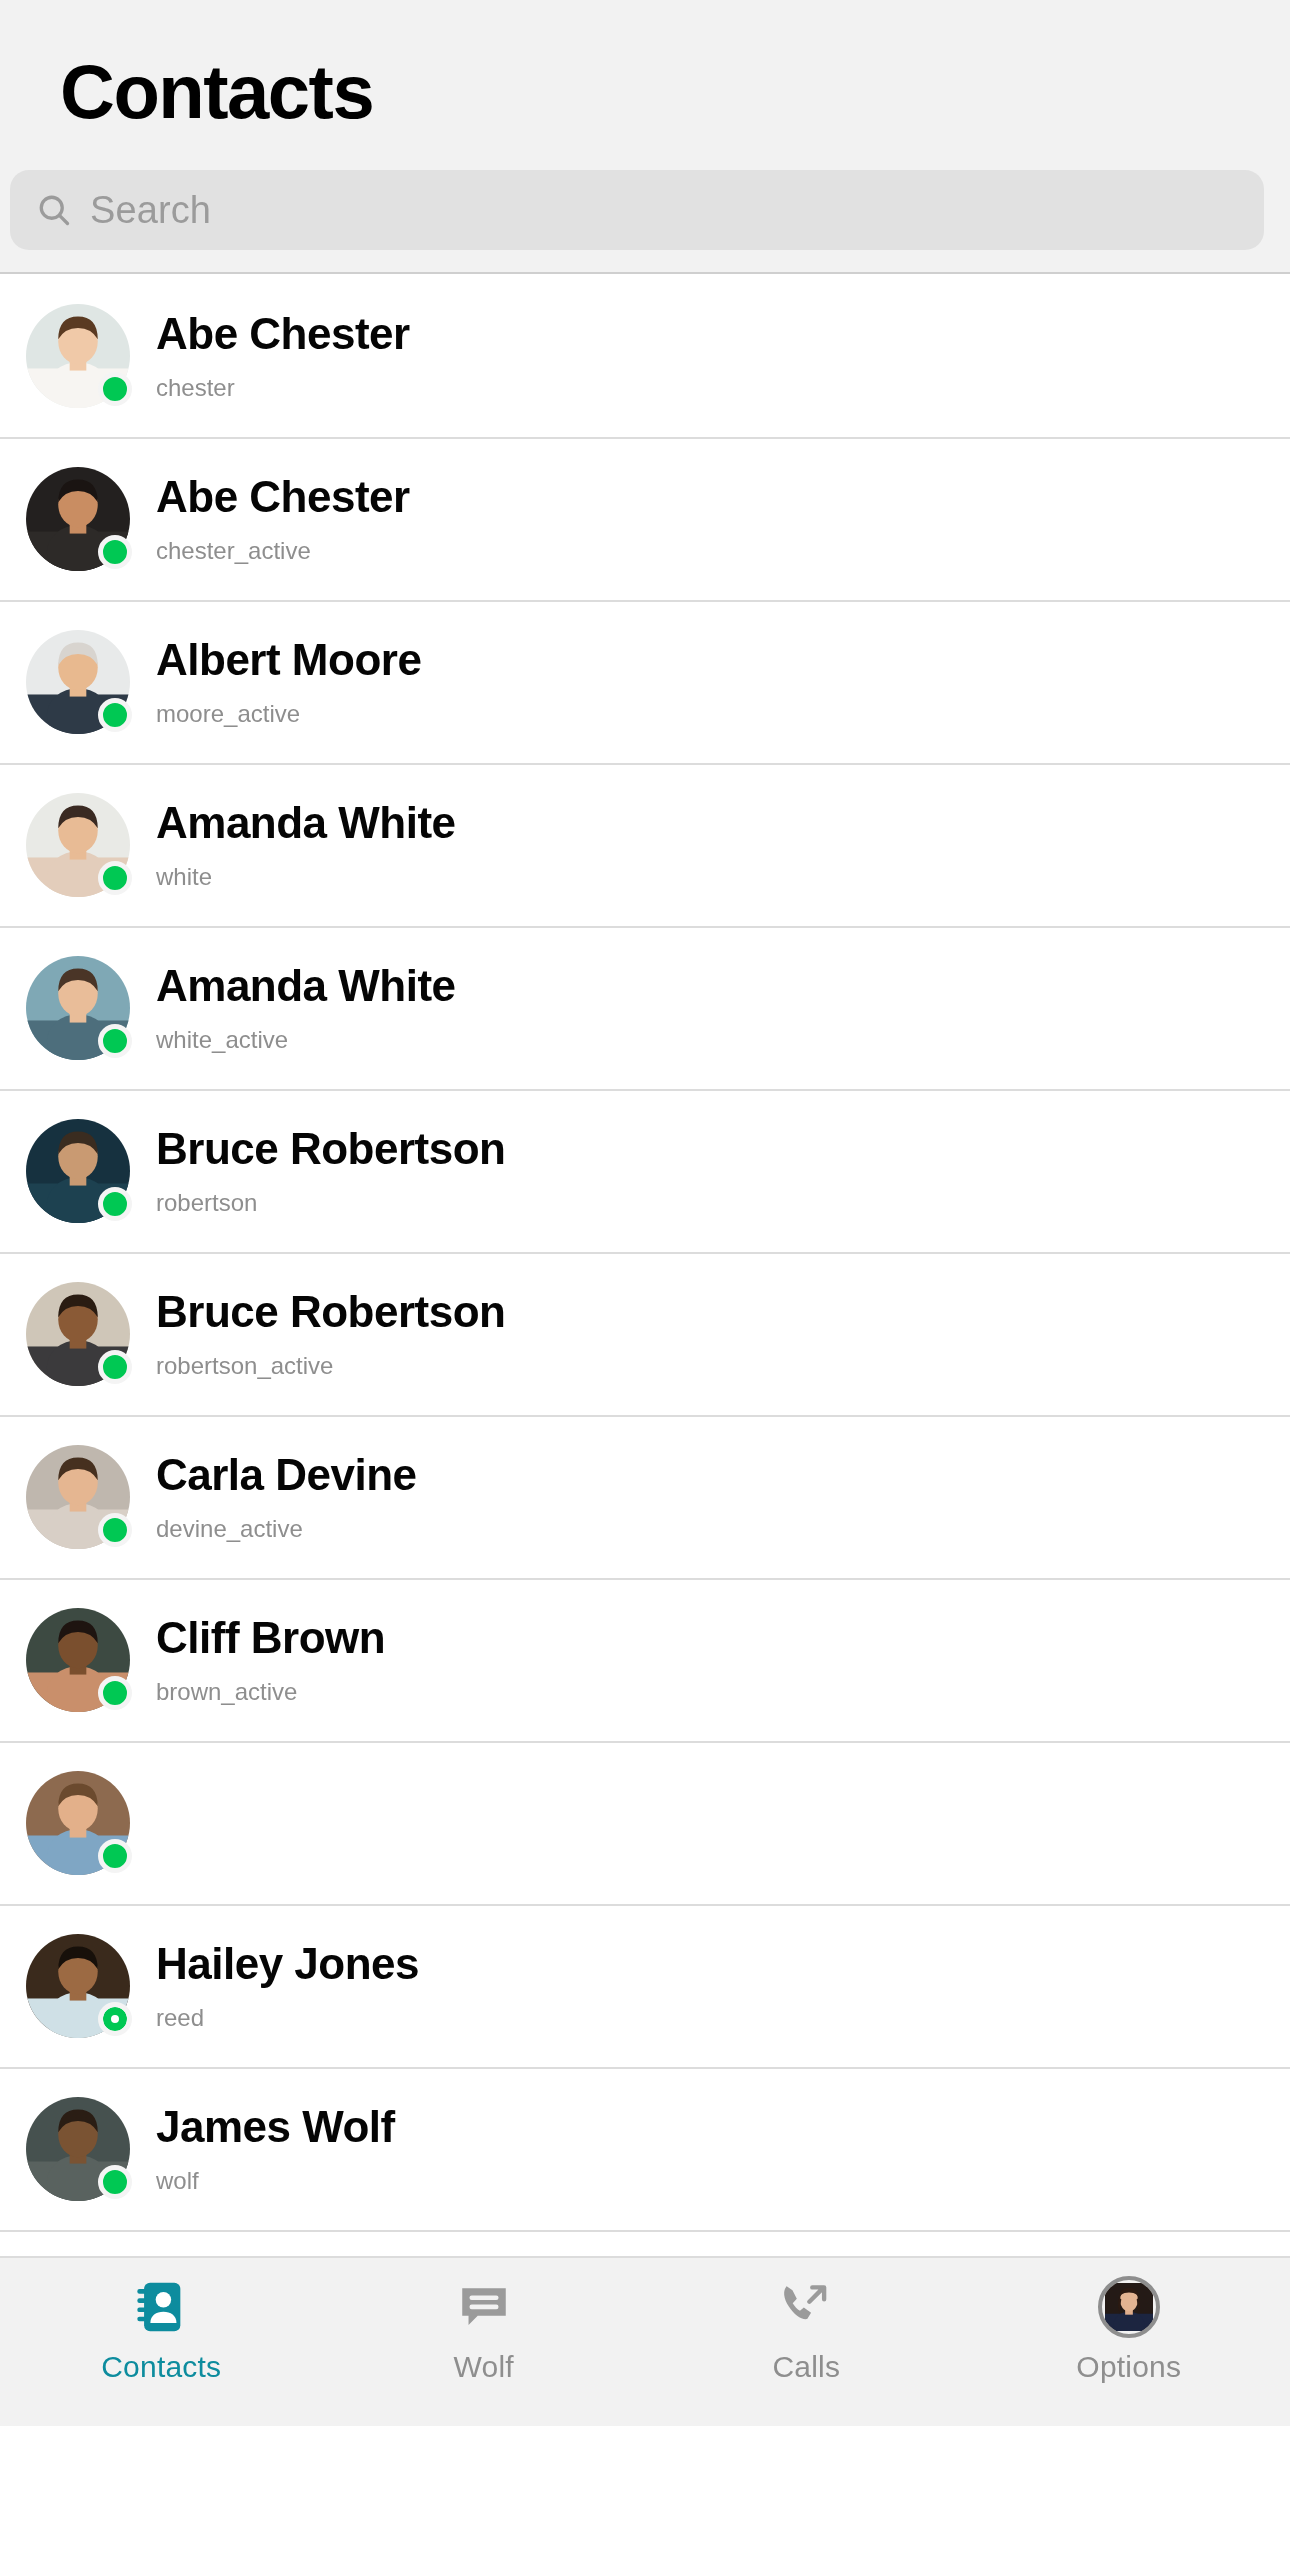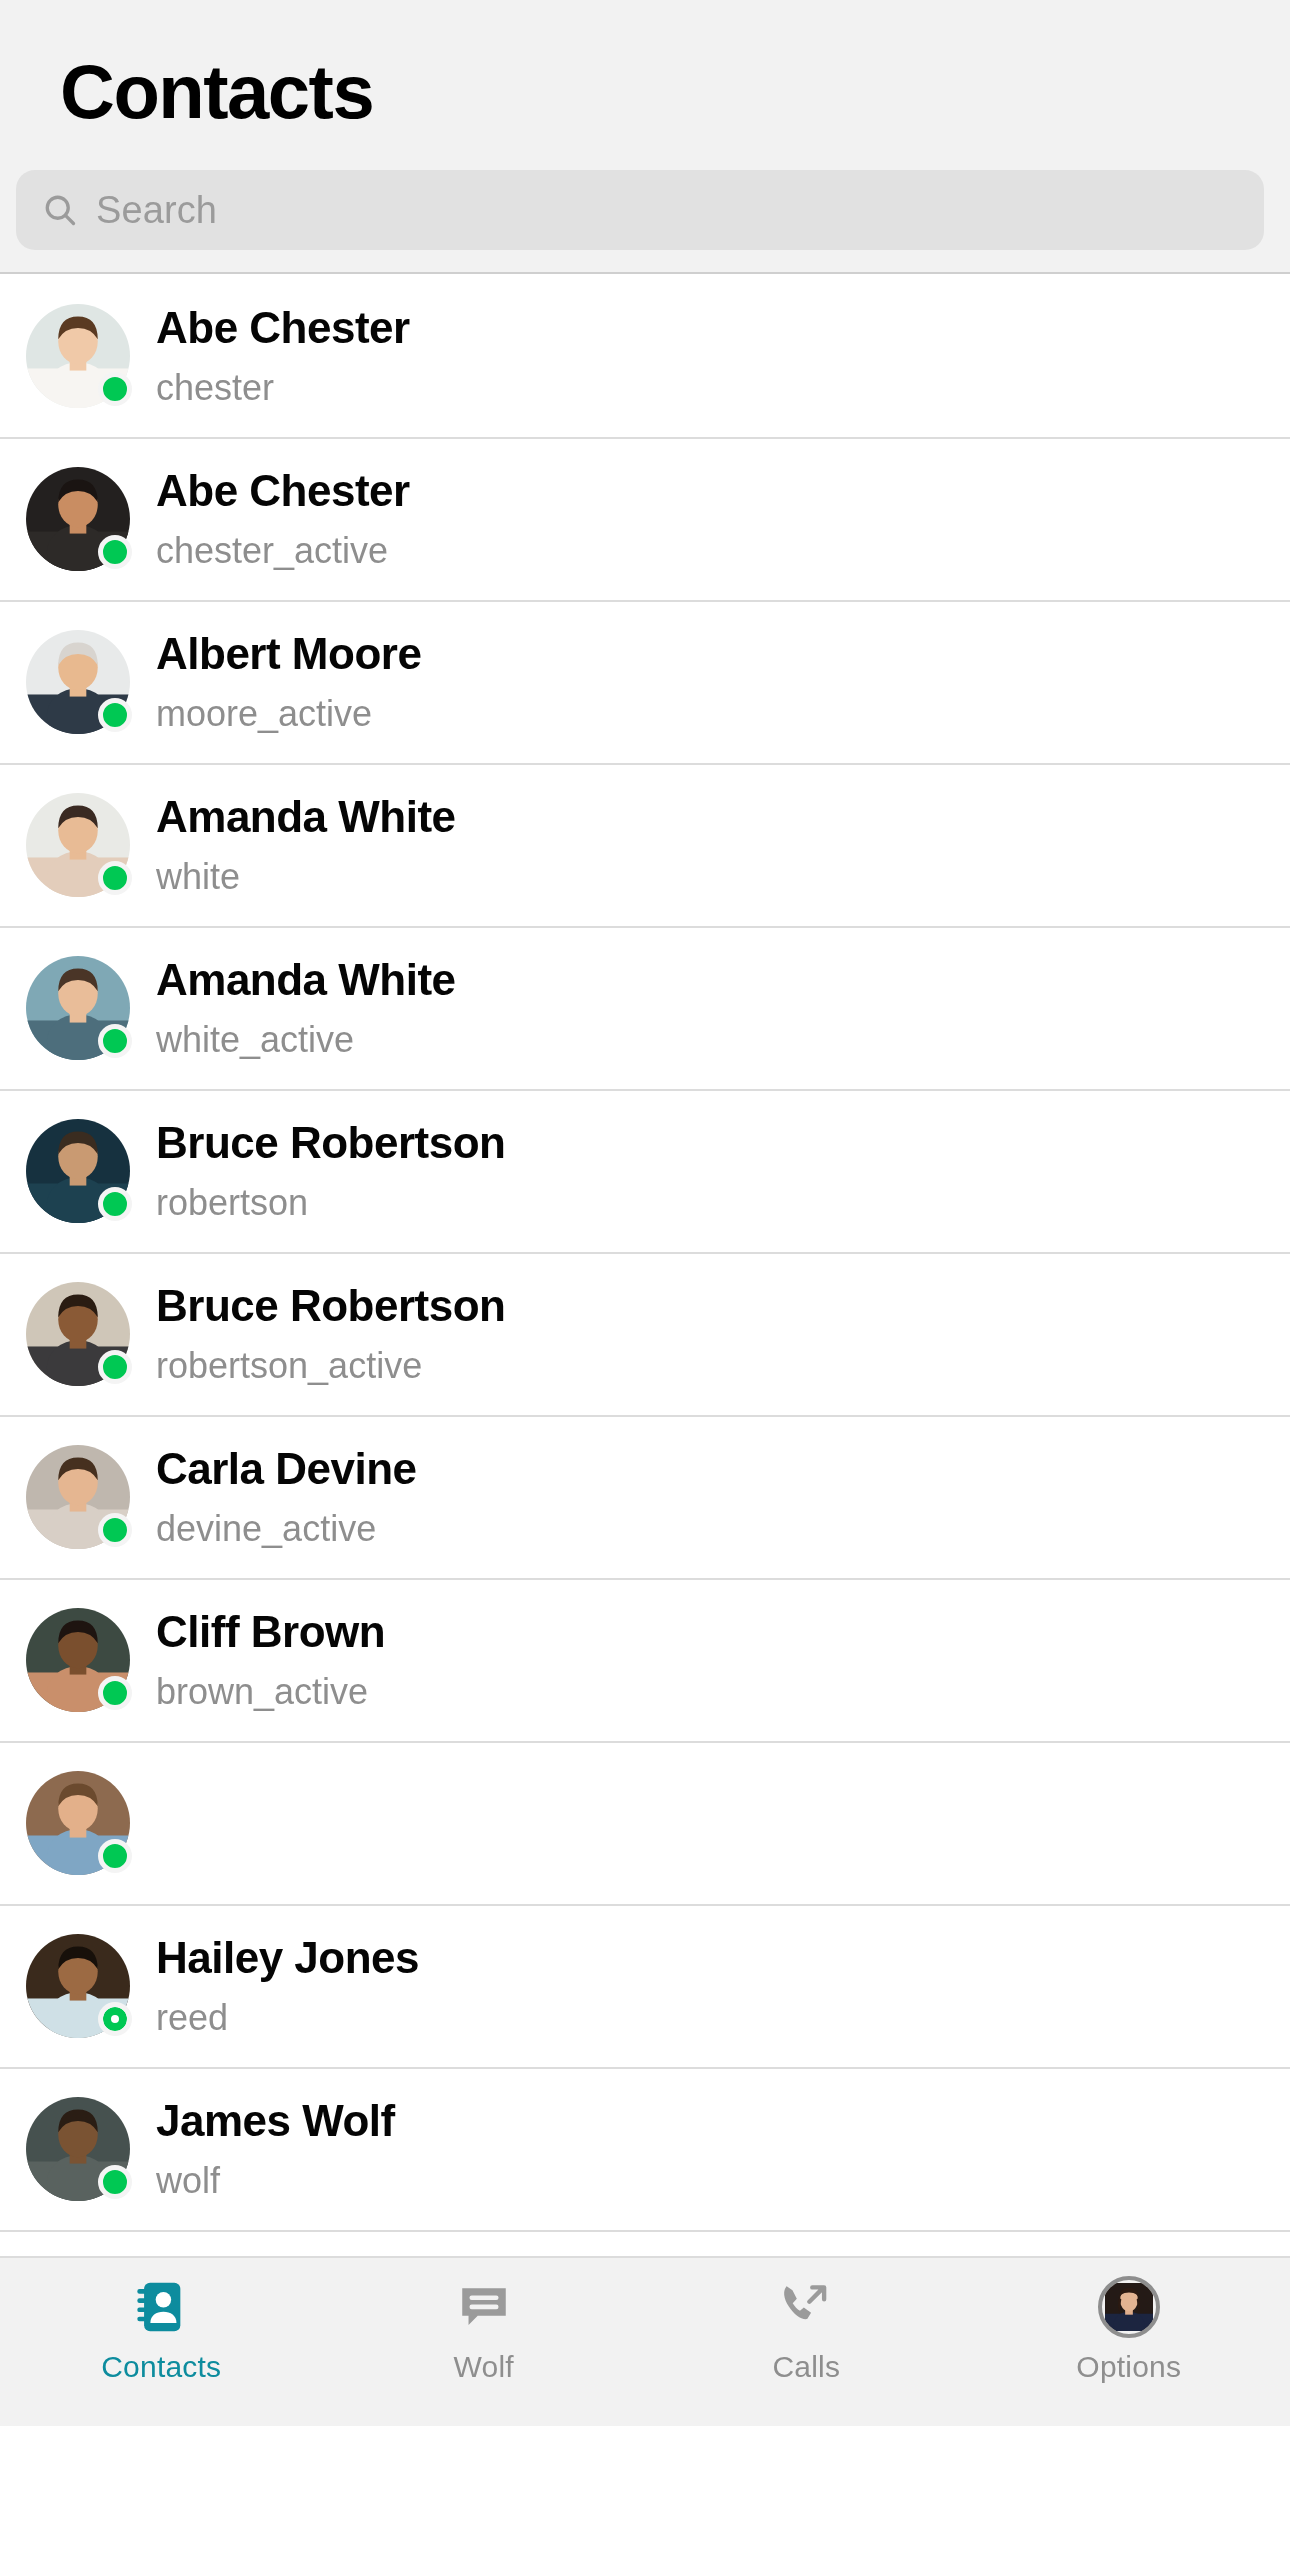--- a/index.html
+++ b/index.html
@@ -10,21 +10,21 @@
     overflow:hidden;
   }
   .screen { width:1290px; height:2426px; position:relative; display:flex; flex-direction:column; background:#f2f2f2; }
 
   
   .header { background:#f2f2f2; padding:54px 0 0 0; flex:0 0 auto; }
   .page-title {
     font-size:76px; font-weight:700; color:#000; letter-spacing:-1.5px;
     padding:0 60px; line-height:1.0;
   }
-  .search-wrap { padding:40px 26px 22px 16px; background:#f2f2f2; }
+  .search-wrap { padding:40px 26px 22px 10px; background:#f2f2f2; }
   .search-bar {
     background:#e1e1e1; border-radius:19px; height:80px;
     display:flex; align-items:center; padding:0 26px; gap:18px;
   }
   .search-icon { width:36px; height:36px; flex:0 0 auto; display:block; }
   .search-placeholder { font-size:38px; color:#9b9b9b; letter-spacing:0.1px; }
 
   .hdr-sep { height:2px; background:#cfcfcf; width:100%; }
 
   
@@ -44,21 +44,21 @@
   .avatar svg { display:block; width:104px; height:104px; }
   .status {
     position:absolute; right:-2px; bottom:2px;
     width:34px; height:34px; border-radius:50%;
     background:#00c853; border:5px solid #f4f4f4;
   }
   .status.away { background:#ffffff; border:5px solid #f4f4f4; box-shadow:inset 0 0 0 8px #00c853; }
 
   .row-text { margin-left:26px; display:flex; flex-direction:column; justify-content:center; gap:16px; }
   .row-name { font-size:44px; font-weight:700; color:#050505; letter-spacing:-0.5px; line-height:1.1; }
-  .row-user { font-size:36px; color:#8e8e8e; line-height:1.1; }
+  .row-user { font-size:24px; color:#8e8e8e; line-height:1.1; }
 
   
   .tabbar {
     flex:0 0 auto; height:170px; background:#f2f2f2;
     display:flex; align-items:flex-start; padding-top:18px;
     border-top:2px solid #dcdcdc;
     position:absolute; left:0; right:0; bottom:0;
   }
   .tab { flex:1 1 0; display:flex; flex-direction:column; align-items:center; gap:12px; }
   .tab-icon { width:62px; height:62px; display:flex; align-items:center; justify-content:center; }

